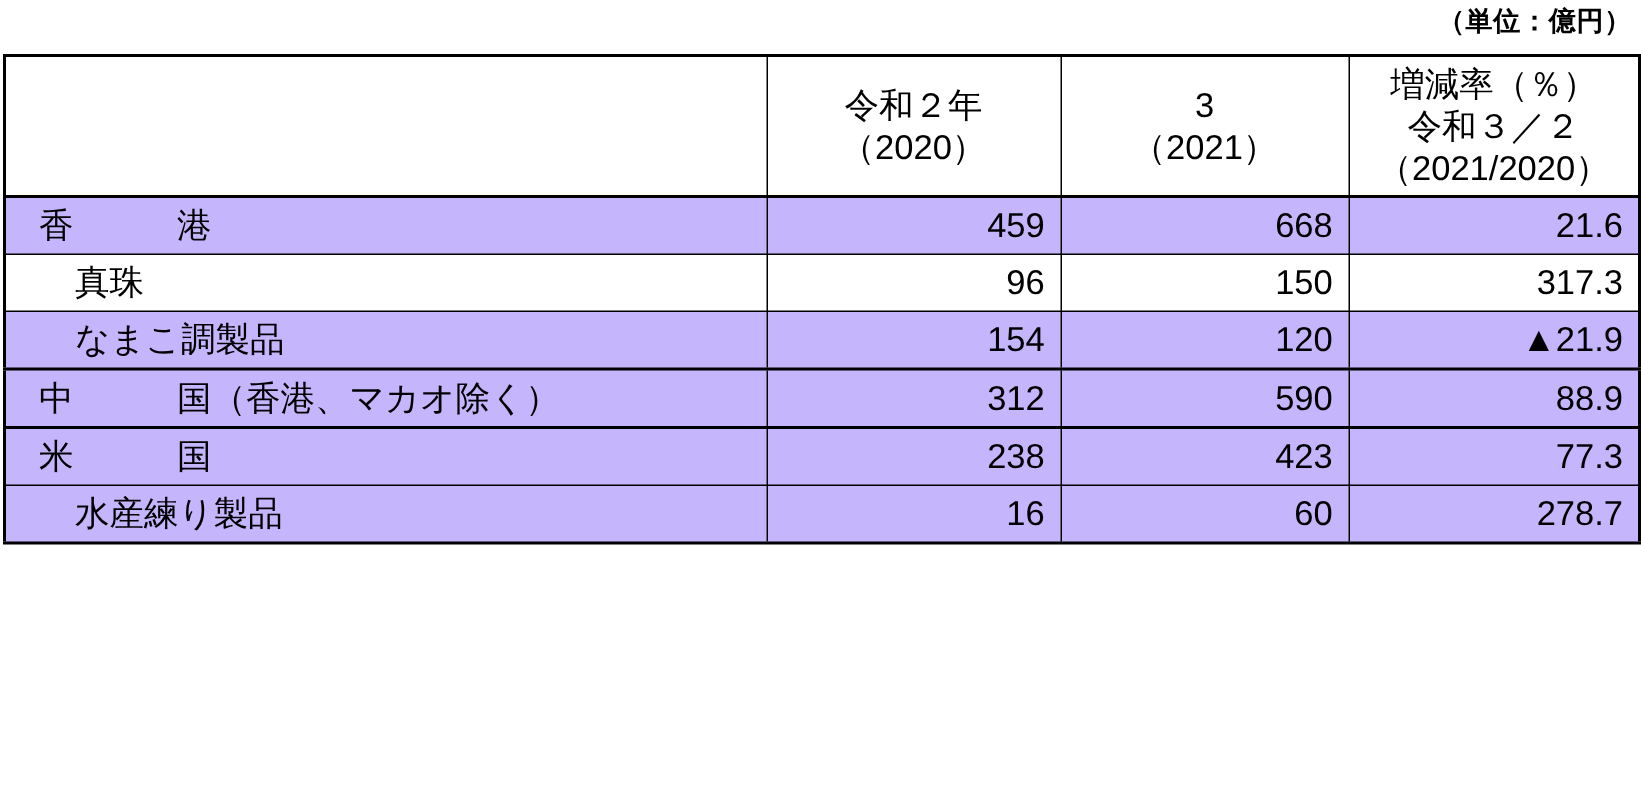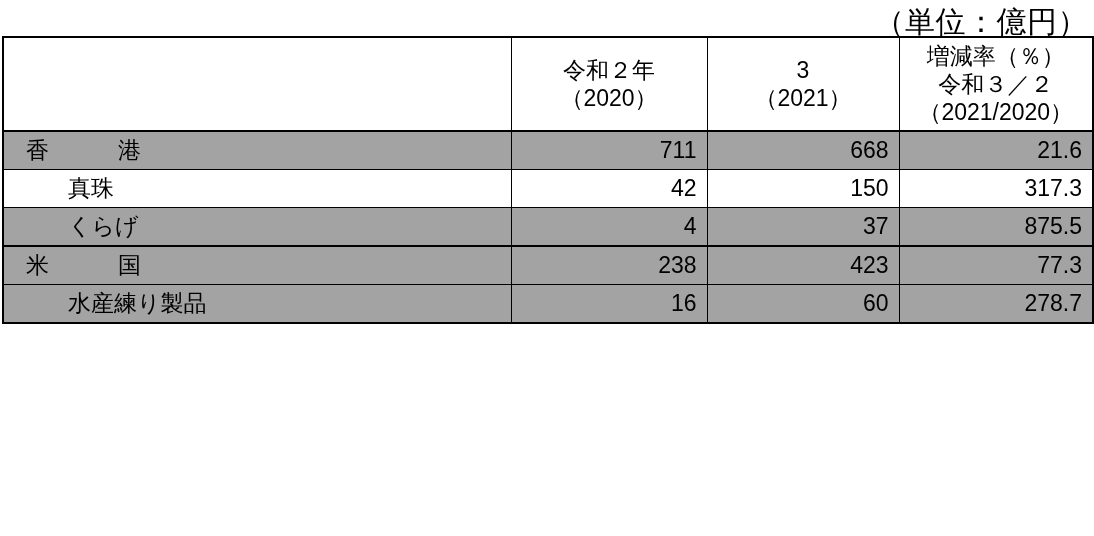--- a/index.html
+++ b/index.html
@@ -17,23 +17,24 @@
   .page {
     position: relative;
     width: 1094px;
     height: 536px;
     box-sizing: border-box;
   }
   .unit-note {
     position: absolute;
     top: 2px;
     right: 6px;
-    font-size: 30px;
+    font-size: 18px;
     letter-spacing: 0.5px;
     white-space: nowrap;
+    font-weight: bold;
   }
   table.stats {
     position: absolute;
     top: 36px;
     left: 2px;
     width: 1090px;
     border-collapse: collapse;
     table-layout: fixed;
     font-size: 23px;
   }
@@ -68,28 +69,28 @@
   }
   tbody td.name {
     text-align: left;
     padding-left: 22px;
     white-space: nowrap;
   }
   tbody td.name.country {
     letter-spacing: 0px;
   }
   tbody td.name.item {
-    padding-left: 64px;
+    padding-left: 46px;
   }
   tbody td.num {
     text-align: right;
     padding-right: 10px;
     white-space: nowrap;
   }
-  tr.shaded td { background: #a3a3a3; }
+  tr.shaded td { background: #c4b5fd; }
   tr.group-top td { border-top: 2px solid #000000; }
   tbody tr:last-child td { border-bottom: 2px solid #000000; }
 </style>
 </head>
 <body>
 
 <div class="page">
 
   <div class="unit-note">（単位：億円）</div>
 
@@ -114,35 +115,41 @@
         <th>
           <span class="hl">増減率（％）</span>
           <span class="hl">令和３／２</span>
           <span class="hl">（2021/2020）</span>
         </th>
       </tr>
     </thead>
     <tbody>
       <tr class="shaded group-top">
         <td class="name country">香　　　港</td>
-        <td class="num">711</td>
+        <td class="num">459</td>
         <td class="num">668</td>
         <td class="num">21.6</td>
       </tr>
       <tr>
         <td class="name item">真珠</td>
-        <td class="num">42</td>
+        <td class="num">96</td>
         <td class="num">150</td>
         <td class="num">317.3</td>
       </tr>
       <tr class="shaded">
-        <td class="name item">くらげ</td>
-        <td class="num">4</td>
-        <td class="num">37</td>
-        <td class="num">875.5</td>
+        <td class="name item">なまこ調製品</td>
+        <td class="num">154</td>
+        <td class="num">120</td>
+        <td class="num">▲21.9</td>
+      </tr>
+      <tr class="shaded group-top">
+        <td class="name country">中　　　国（香港、マカオ除く）</td>
+        <td class="num">312</td>
+        <td class="num">590</td>
+        <td class="num">88.9</td>
       </tr>
       <tr class="shaded group-top">
         <td class="name country">米　　　国</td>
         <td class="num">238</td>
         <td class="num">423</td>
         <td class="num">77.3</td>
       </tr>
       <tr class="shaded">
         <td class="name item">水産練り製品</td>
         <td class="num">16</td>

